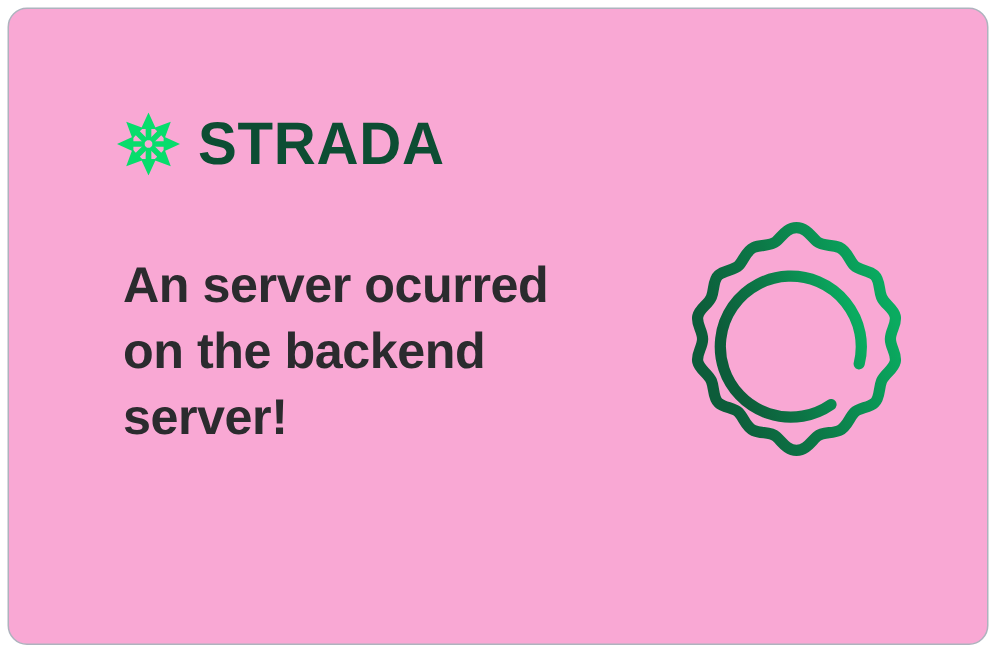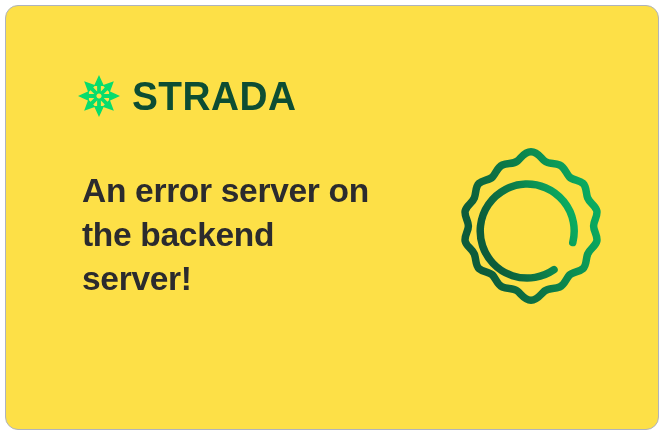--- a/index.html
+++ b/index.html
@@ -15,21 +15,21 @@
   }
 
   
   .error-card {
     position: absolute;
     left: 5px;
     top: 5px;
     width: 654px;
     height: 425px;
     box-sizing: border-box;
-    background: #fde047;
+    background: #f9a8d4;
     border: 1px solid #aeb3be;
     border-radius: 13px;
     overflow: hidden;
   }
 
   
   .brand {
     position: absolute;
     left: 72px;
     top: 65px;
@@ -118,21 +118,21 @@
           </g>
           <g transform="rotate(315 50 50)">
             <path d="M50 0 L62 26 L54.5 26 L54.5 44 L45.5 44 L45.5 26 L38 26 Z"></path>
           </g>
         </g>
       </svg>
     </span>
     <span class="brand-word">STRADA</span>
   </div>
 
-  <p class="headline">An error server on the backend server!</p>
+  <p class="headline">An server ocurred on the backend server!</p>
 
   <div class="gear-art">
     <svg viewBox="0 0 164 164" xmlns="http://www.w3.org/2000/svg" aria-hidden="true">
       <defs>
         <linearGradient id="gearGrad" x1="0.08" y1="0.62" x2="0.96" y2="0.30">
           <stop offset="0" stop-color="#0d5c3a"></stop>
           <stop offset="0.45" stop-color="#0c7a48"></stop>
           <stop offset="1" stop-color="#0aab60"></stop>
         </linearGradient>
       </defs>

